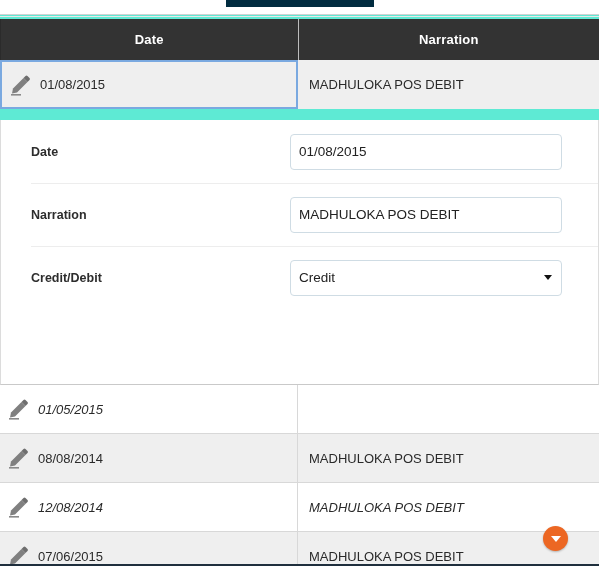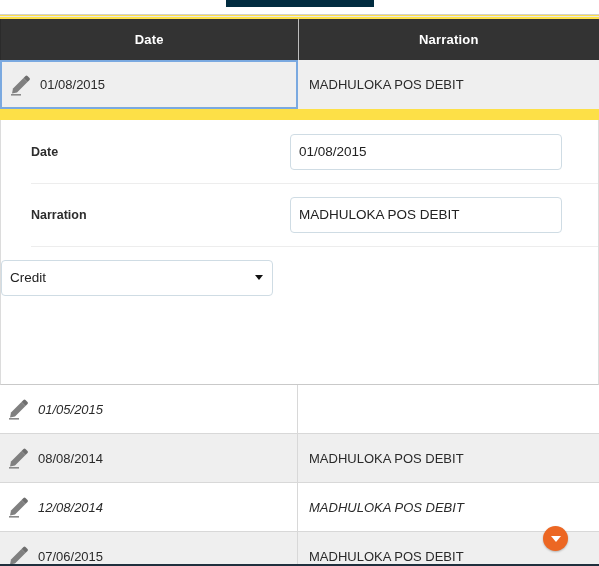--- a/index.html
+++ b/index.html
@@ -6,21 +6,21 @@
     margin: 0;
     padding: 0;
     background: #ffffff;
     font-family: "Liberation Sans", sans-serif;
   }
   #app {
     position: relative;
     width: 599px;
     height: 566px;
     overflow: hidden;
-    background: #fde047;
+    background: #5eead4;
   }
 
   
   .top-strip {
     position: absolute;
     top: 0; left: 0;
     width: 599px;
     height: 14px;
     background: #ffffff;
   }
@@ -261,20 +261,21 @@
     <div class="form-row">
       <div class="form-label">Narration</div>
       <div class="field">
         <div class="input-box">
           <span>MADHULOKA POS DEBIT</span>
         </div>
       </div>
     </div>
 
     <div class="form-row">
+      <div class="form-label">Credit/Debit</div>
       <div class="field">
         <div class="input-box select-box">
           <span>Credit</span>
         </div>
         <span class="caret"></span>
       </div>
     </div>
 
 
   </div>

